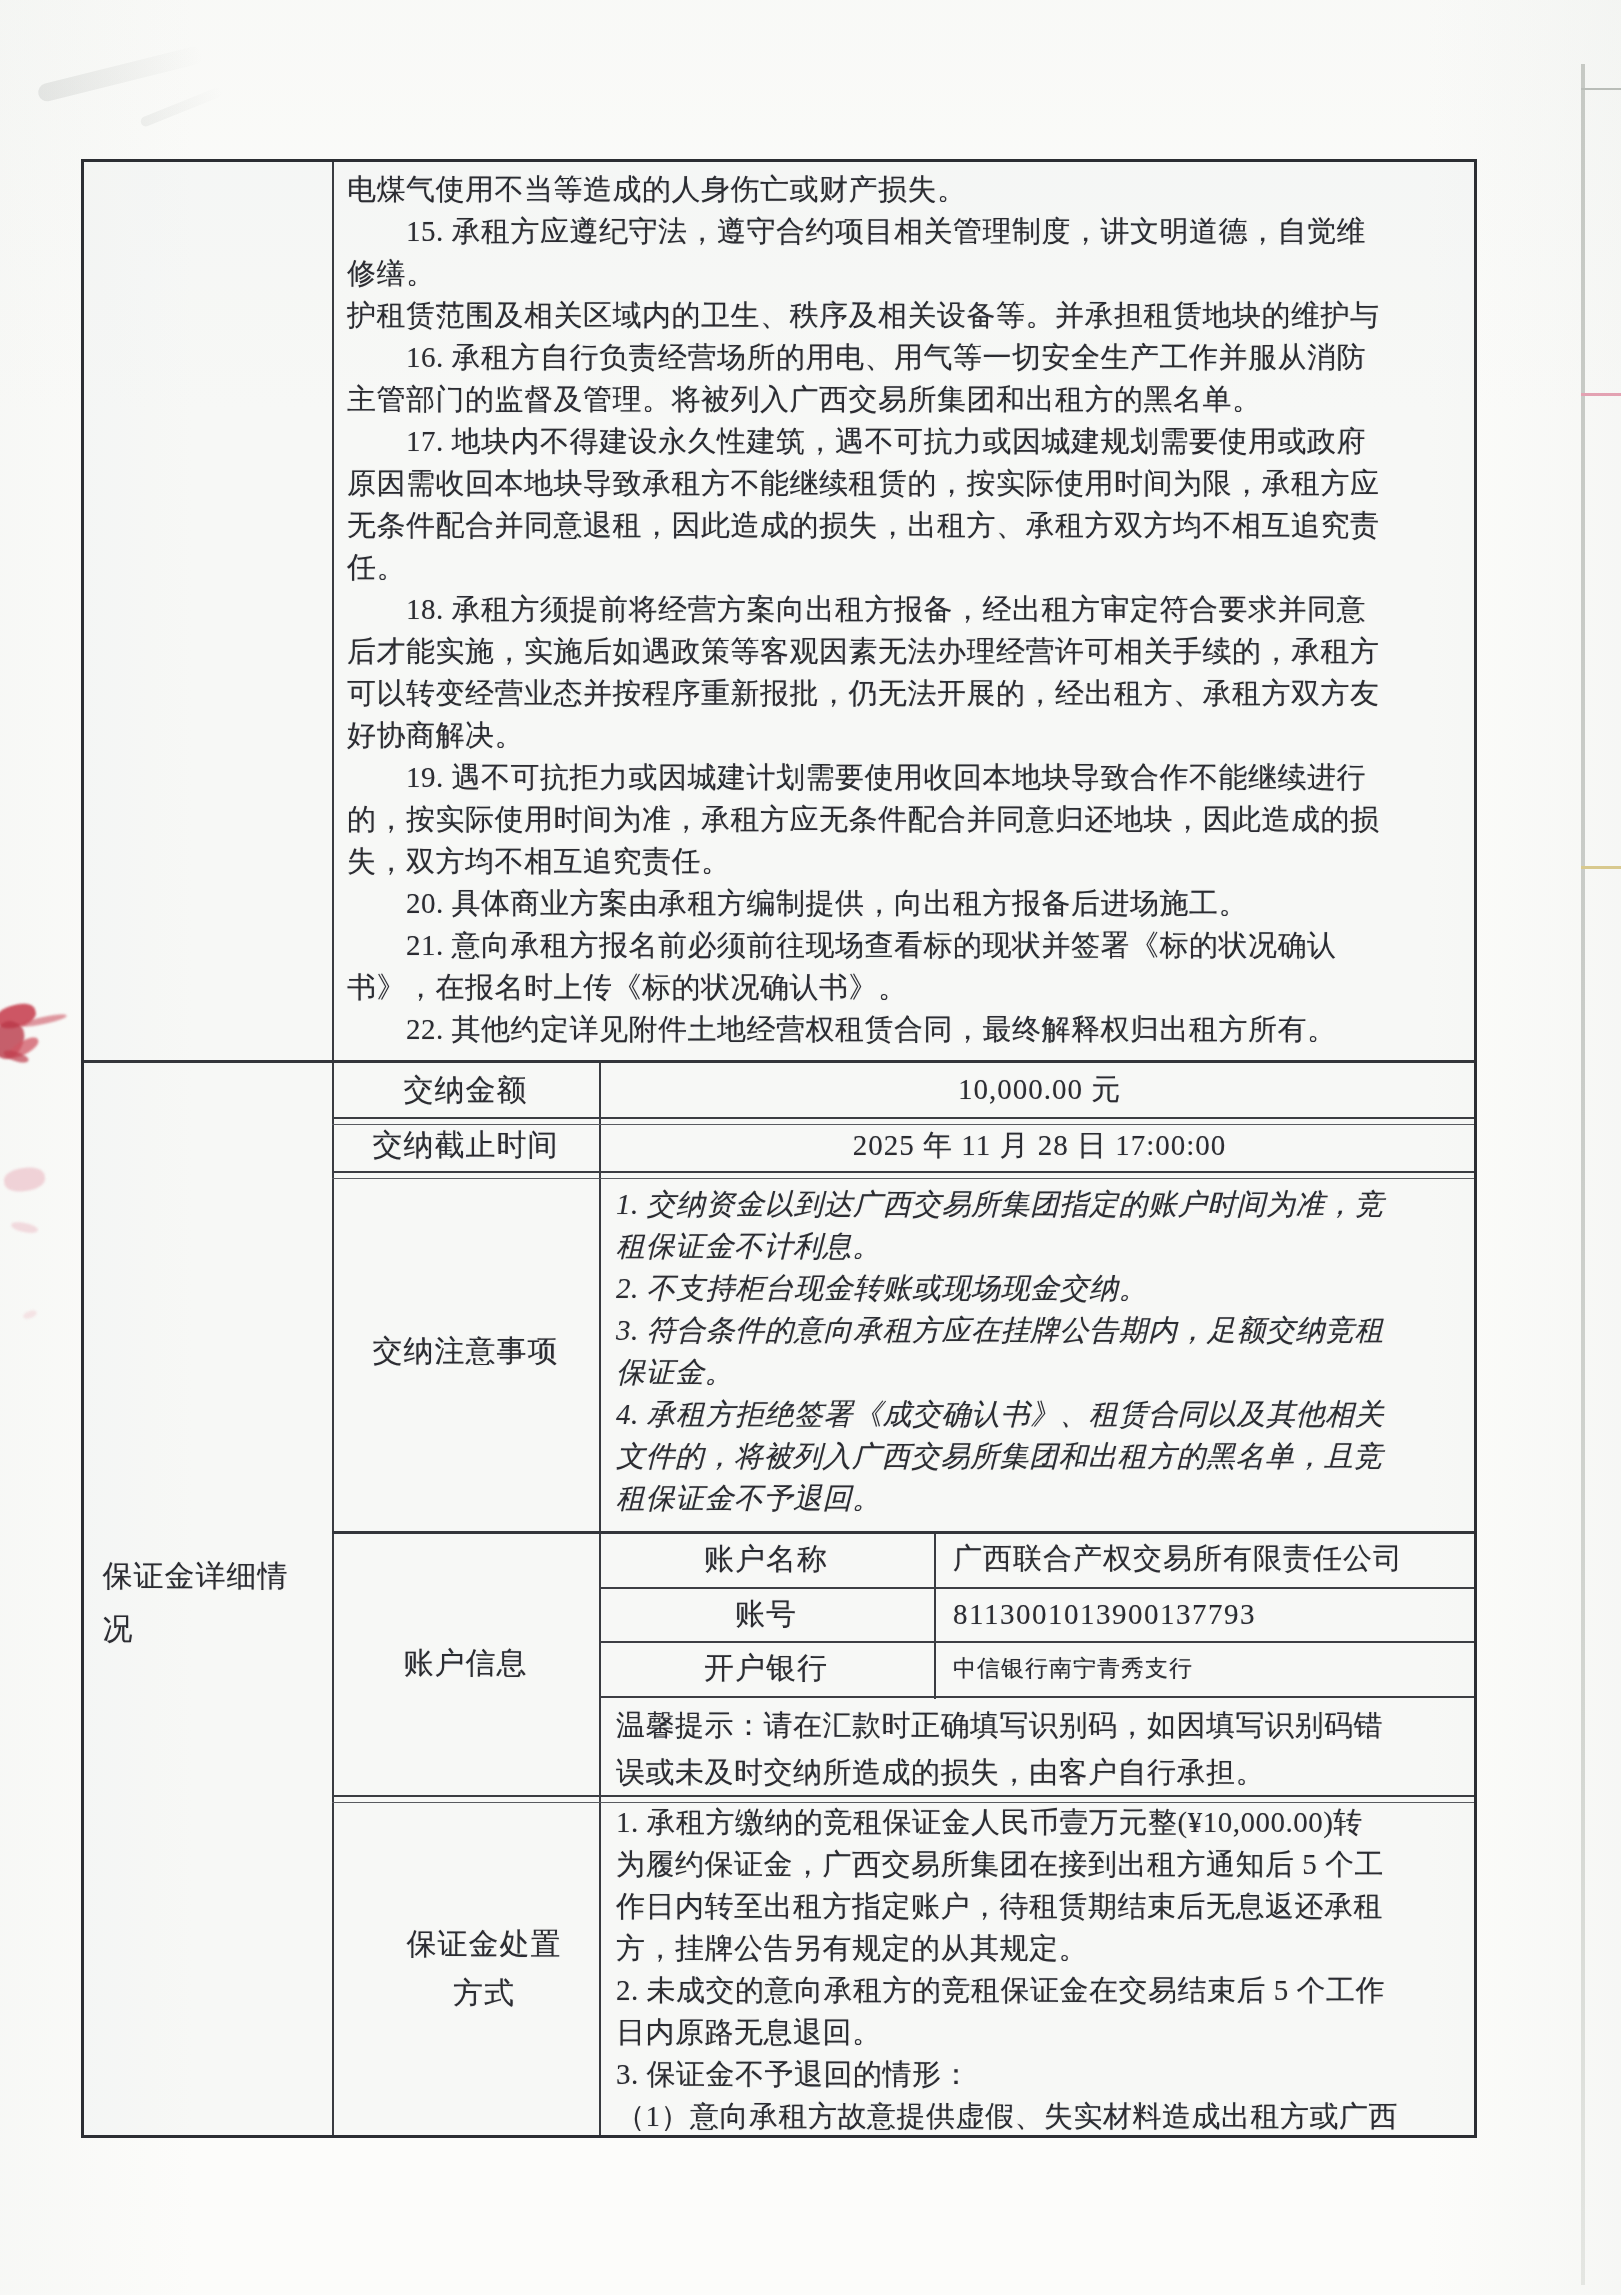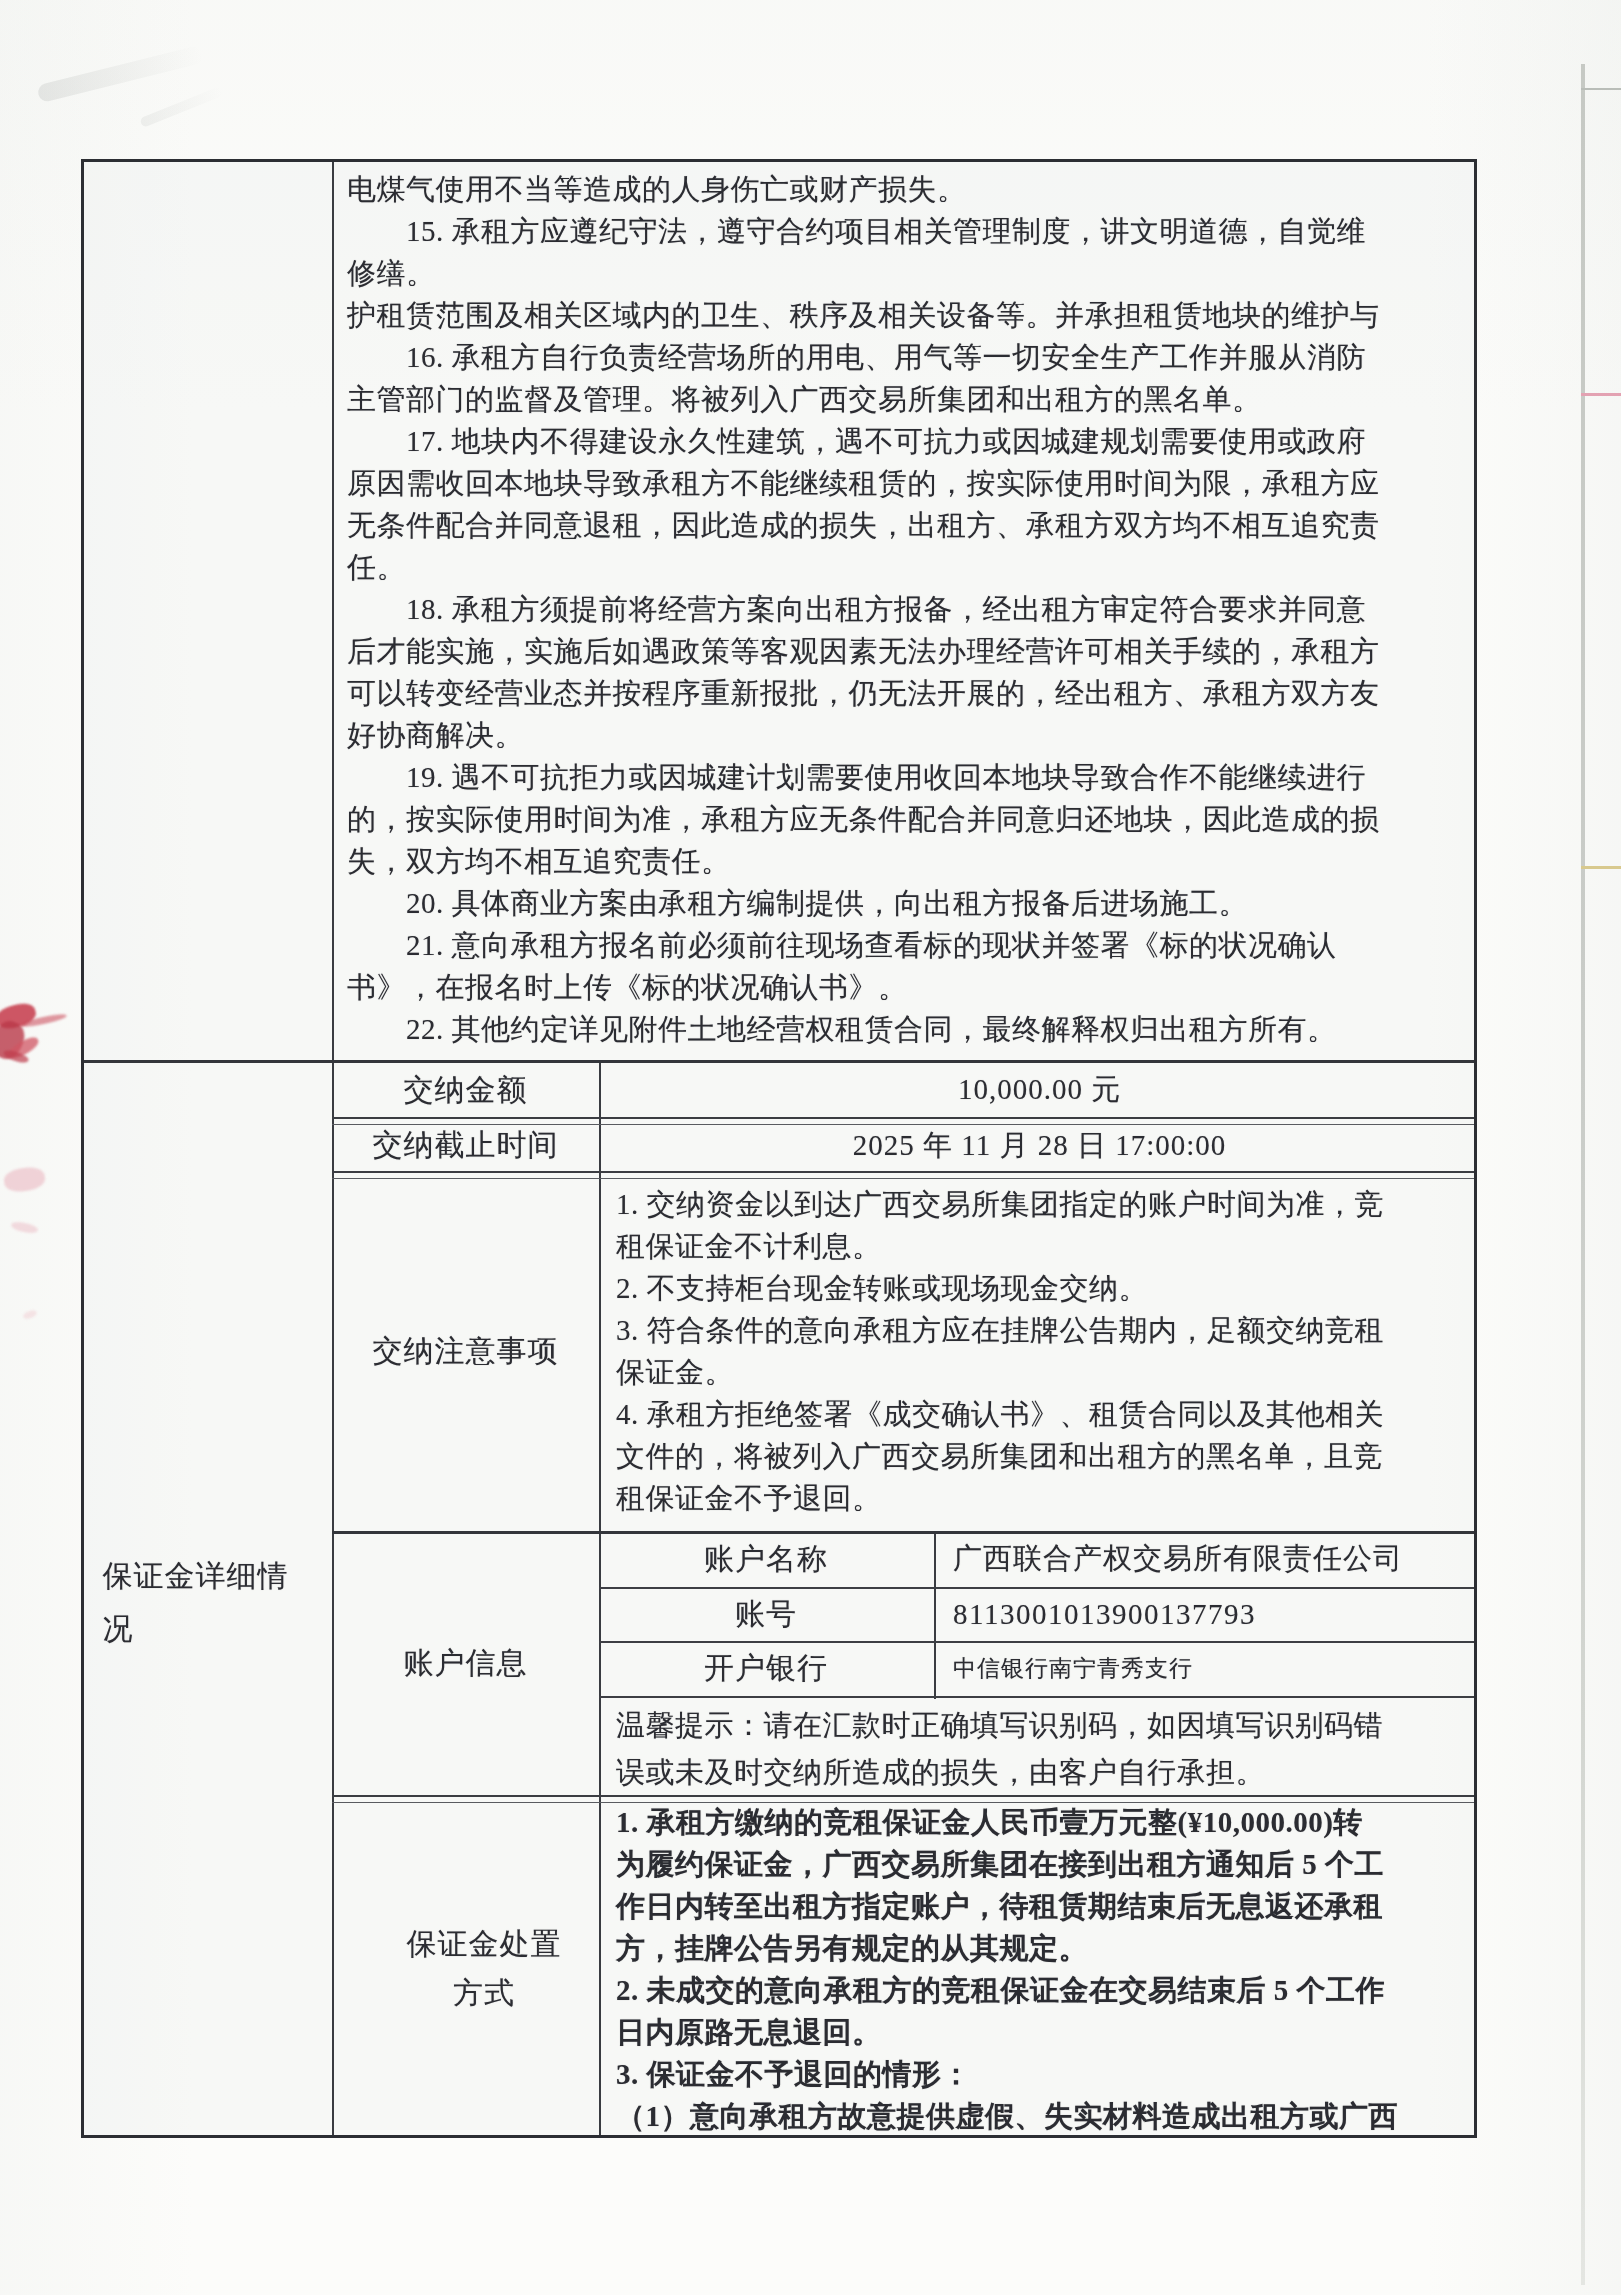--- a/index.html
+++ b/index.html
@@ -121,21 +121,21 @@
       <div class="seclabel-inner">保证金详细情况</div>
     </div>
 
     <div class="cell txt" style="left:248px;top:901px;width:267px;height:54px;">交纳金额</div>
     <div class="cell txt" style="left:515px;top:901px;width:881px;height:54px;font-size:29px;">10,000.00 元</div>
 
     <div class="cell txt" style="left:248px;top:958px;width:267px;height:51px;">交纳截止时间</div>
     <div class="cell txt" style="left:515px;top:958px;width:881px;height:51px;font-size:29px;">2025 年 11 月 28 日 17:00:00</div>
 
     <div class="cell txt" style="left:248px;top:1009px;width:267px;height:360px;">交纳注意事项</div>
-    <div class="lines txt" style="left:532px;top:1021px;width:864px;">
+    <div class="lines txt" style="left:532px;top:1021px;width:864px;font-style:italic;">
       <div>1. 交纳资金以到达广西交易所集团指定的账户时间为准，竞</div>
       <div>租保证金不计利息。</div>
       <div>2. 不支持柜台现金转账或现场现金交纳。</div>
       <div>3. 符合条件的意向承租方应在挂牌公告期内，足额交纳竞租</div>
       <div>保证金。</div>
       <div>4. 承租方拒绝签署《成交确认书》、租赁合同以及其他相关</div>
       <div>文件的，将被列入广西交易所集团和出租方的黑名单，且竞</div>
       <div>租保证金不予退回。</div>
     </div>
 
@@ -151,21 +151,21 @@
     <div class="cell left txt" style="left:869px;top:1479px;width:526px;height:55px;font-size:23px;">中信银行南宁青秀支行</div>
 
     <div class="lines txt" style="left:532px;top:1540px;width:864px;line-height:47px;">
       <div>温馨提示：请在汇款时正确填写识别码，如因填写识别码错</div>
       <div>误或未及时交纳所造成的损失，由客户自行承担。</div>
     </div>
 
     <div class="cell txt" style="left:248px;top:1633px;width:304px;height:346px;align-items:center;">
       <div class="displabel-inner">保证金处置方式</div>
     </div>
-    <div class="lines txt" style="left:532px;top:1639px;width:869px;font-weight:bold;">
+    <div class="lines txt" style="left:532px;top:1639px;width:869px;">
       <div>1. 承租方缴纳的竞租保证金人民币壹万元整(¥10,000.00)转</div>
       <div>为履约保证金，广西交易所集团在接到出租方通知后 5 个工</div>
       <div>作日内转至出租方指定账户，待租赁期结束后无息返还承租</div>
       <div>方，挂牌公告另有规定的从其规定。</div>
       <div>2. 未成交的意向承租方的竞租保证金在交易结束后 5 个工作</div>
       <div>日内原路无息退回。</div>
       <div>3. 保证金不予退回的情形：</div>
       <div>（1）意向承租方故意提供虚假、失实材料造成出租方或广西</div>
     </div>
 

